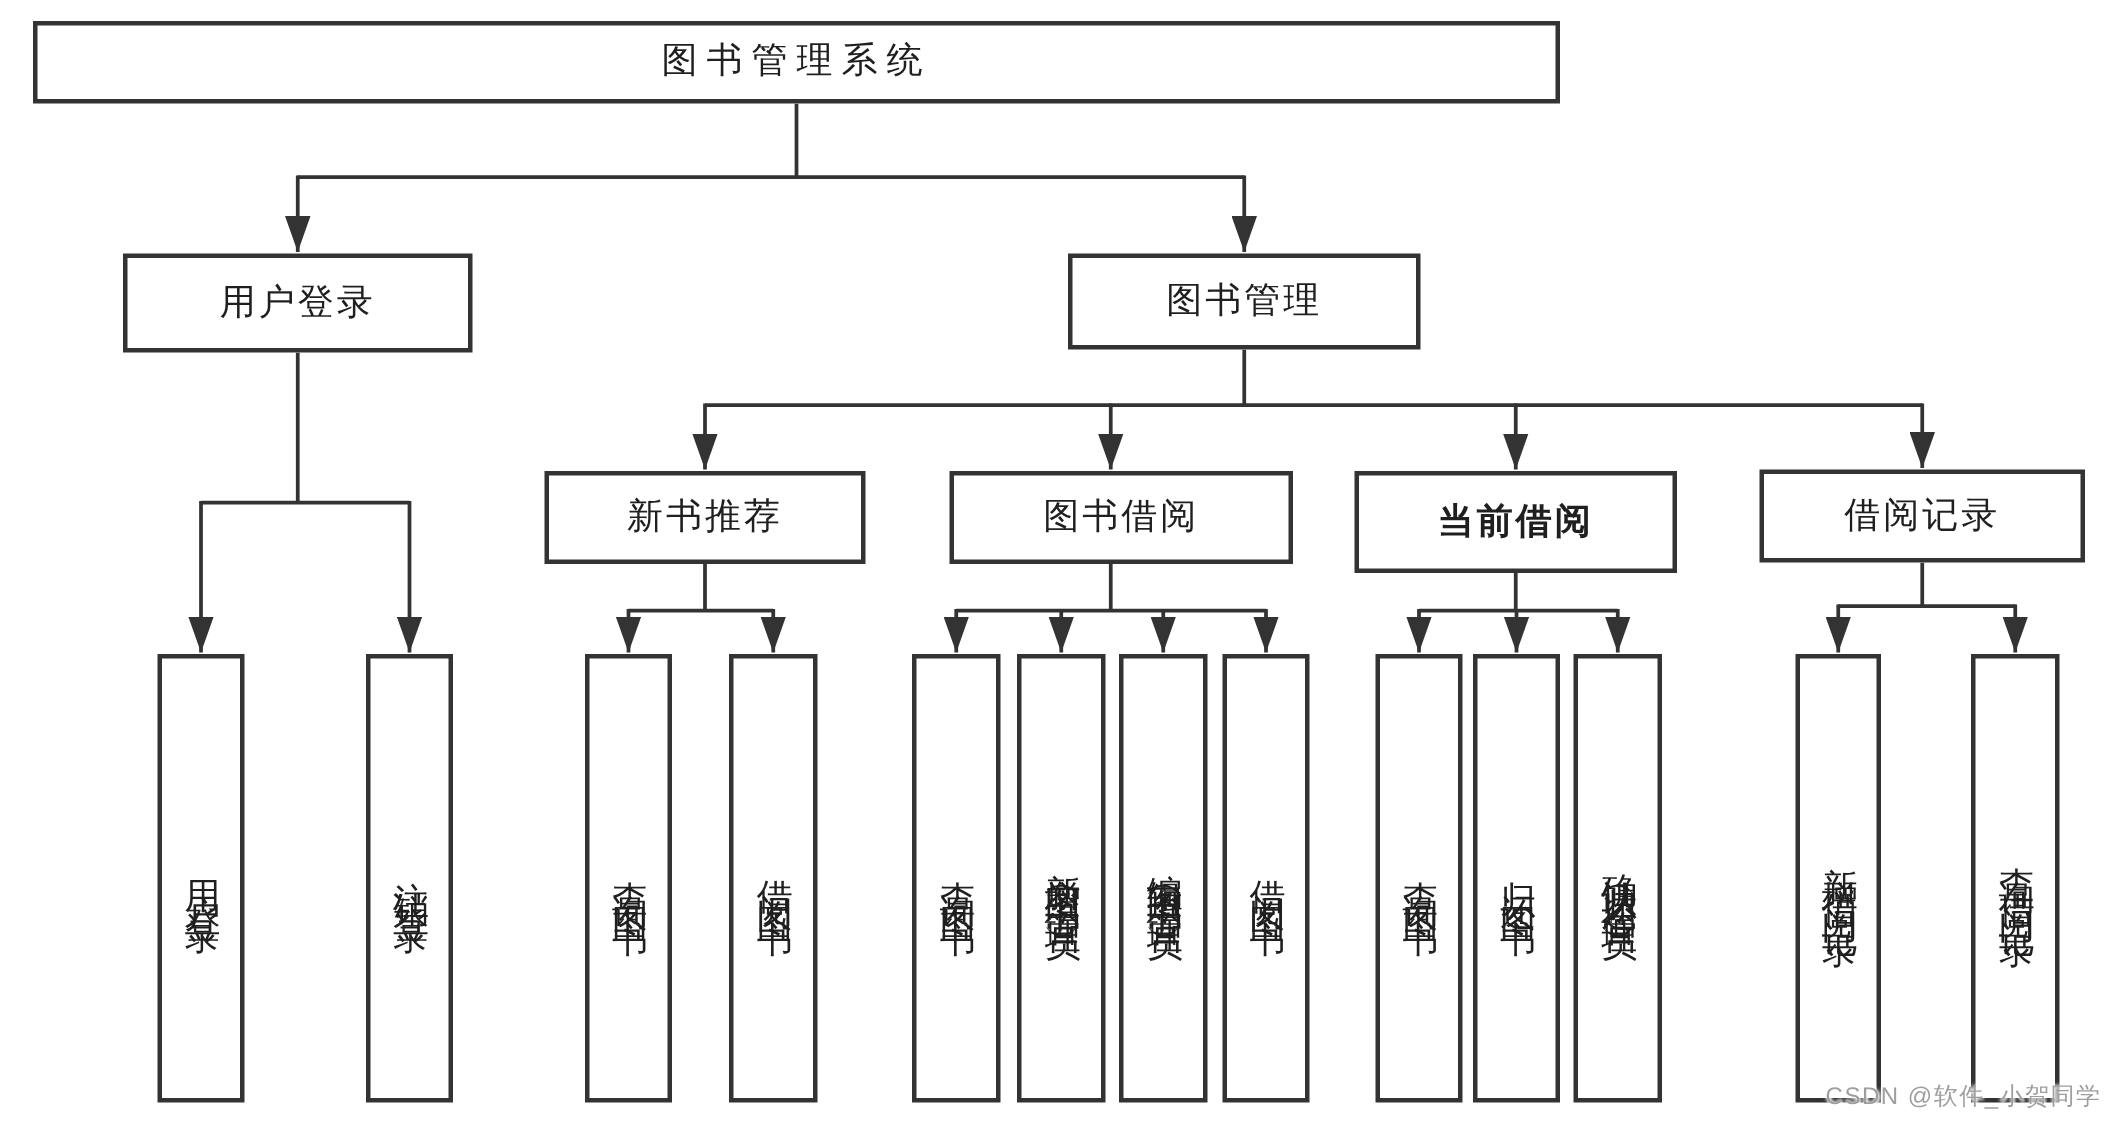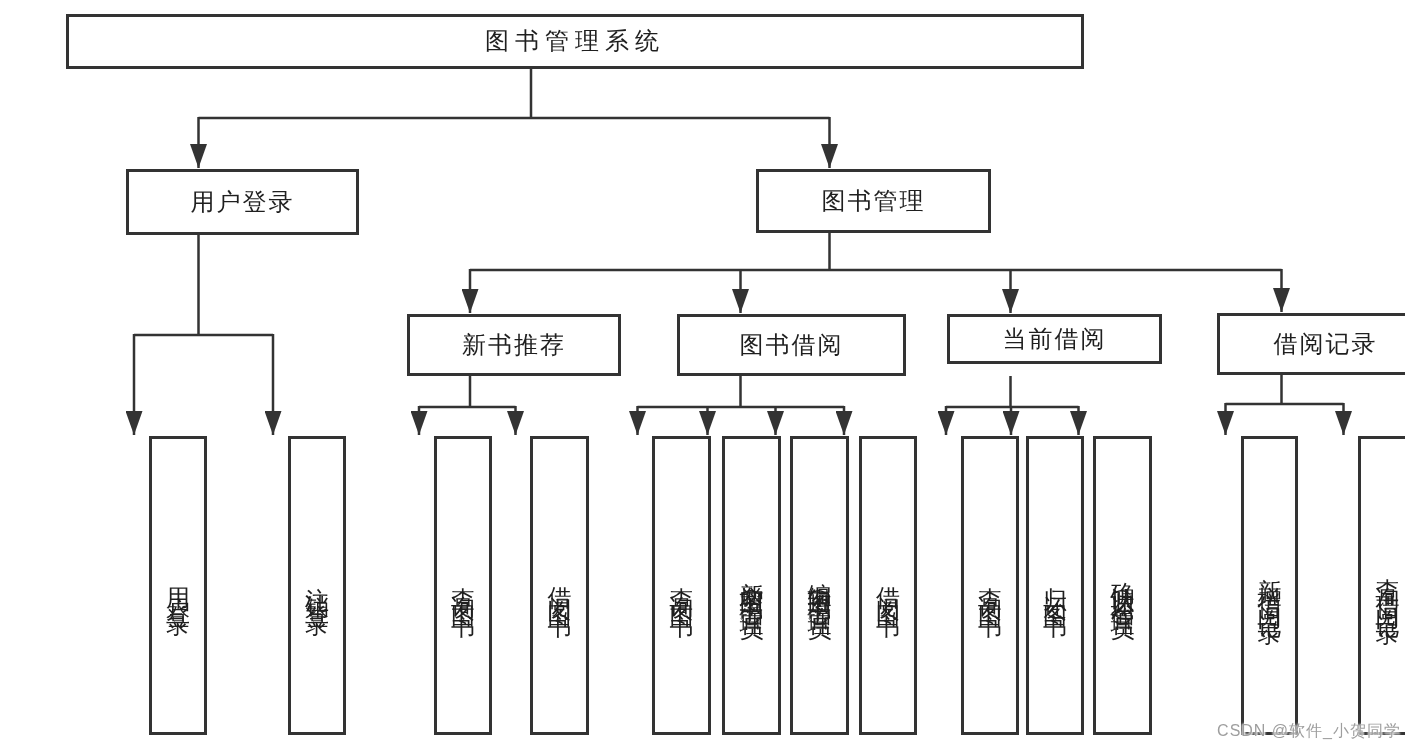--- a/index.html
+++ b/index.html
@@ -18,21 +18,20 @@
   }
   svg.connectors{position:absolute;left:0;top:0;z-index:0;}
   svg.connectors path.wire{stroke:var(--line);stroke-width:2.5;fill:none;}
   svg.connectors .arrowhead{fill:var(--line);}
   .node{
     position:absolute;box-sizing:border-box;
     border:3px solid var(--line);
     background:#fff;
     display:flex;align-items:center;justify-content:center;
     z-index:1;
-    margin-left:44px;
   }
   .node .lbl{
     color:var(--text);
     font-size:24px;
     letter-spacing:2px;
     white-space:nowrap;
     line-height:1.2;
   }
   .node.root .lbl{letter-spacing:6px;}
   .node.v .lbl{
@@ -122,21 +121,21 @@
   <div class="node" style="left:712px;top:169px;width:235px;height:64px;">
     <span class="lbl">图书管理</span>
   </div>
 
   <div class="node" style="left:363px;top:314px;width:214px;height:62px;">
     <span class="lbl">新书推荐</span>
   </div>
   <div class="node" style="left:633px;top:314px;width:229px;height:62px;">
     <span class="lbl">图书借阅</span>
   </div>
-  <div class="node" style="left:903px;top:314px;width:215px;height:50px;">
+  <div class="node" style="left:903px;top:314px;width:215px;height:68px;font-weight:bold;">
     <span class="lbl">当前借阅</span>
   </div>
   <div class="node" style="left:1173px;top:313px;width:217px;height:62px;">
     <span class="lbl">借阅记录</span>
   </div>
 
   <div class="node v" style="left:105px;top:436px;width:58px;height:299px;">
     <span class="lbl">用户登录</span>
   </div>
   <div class="node v" style="left:244px;top:436px;width:58px;height:299px;">

